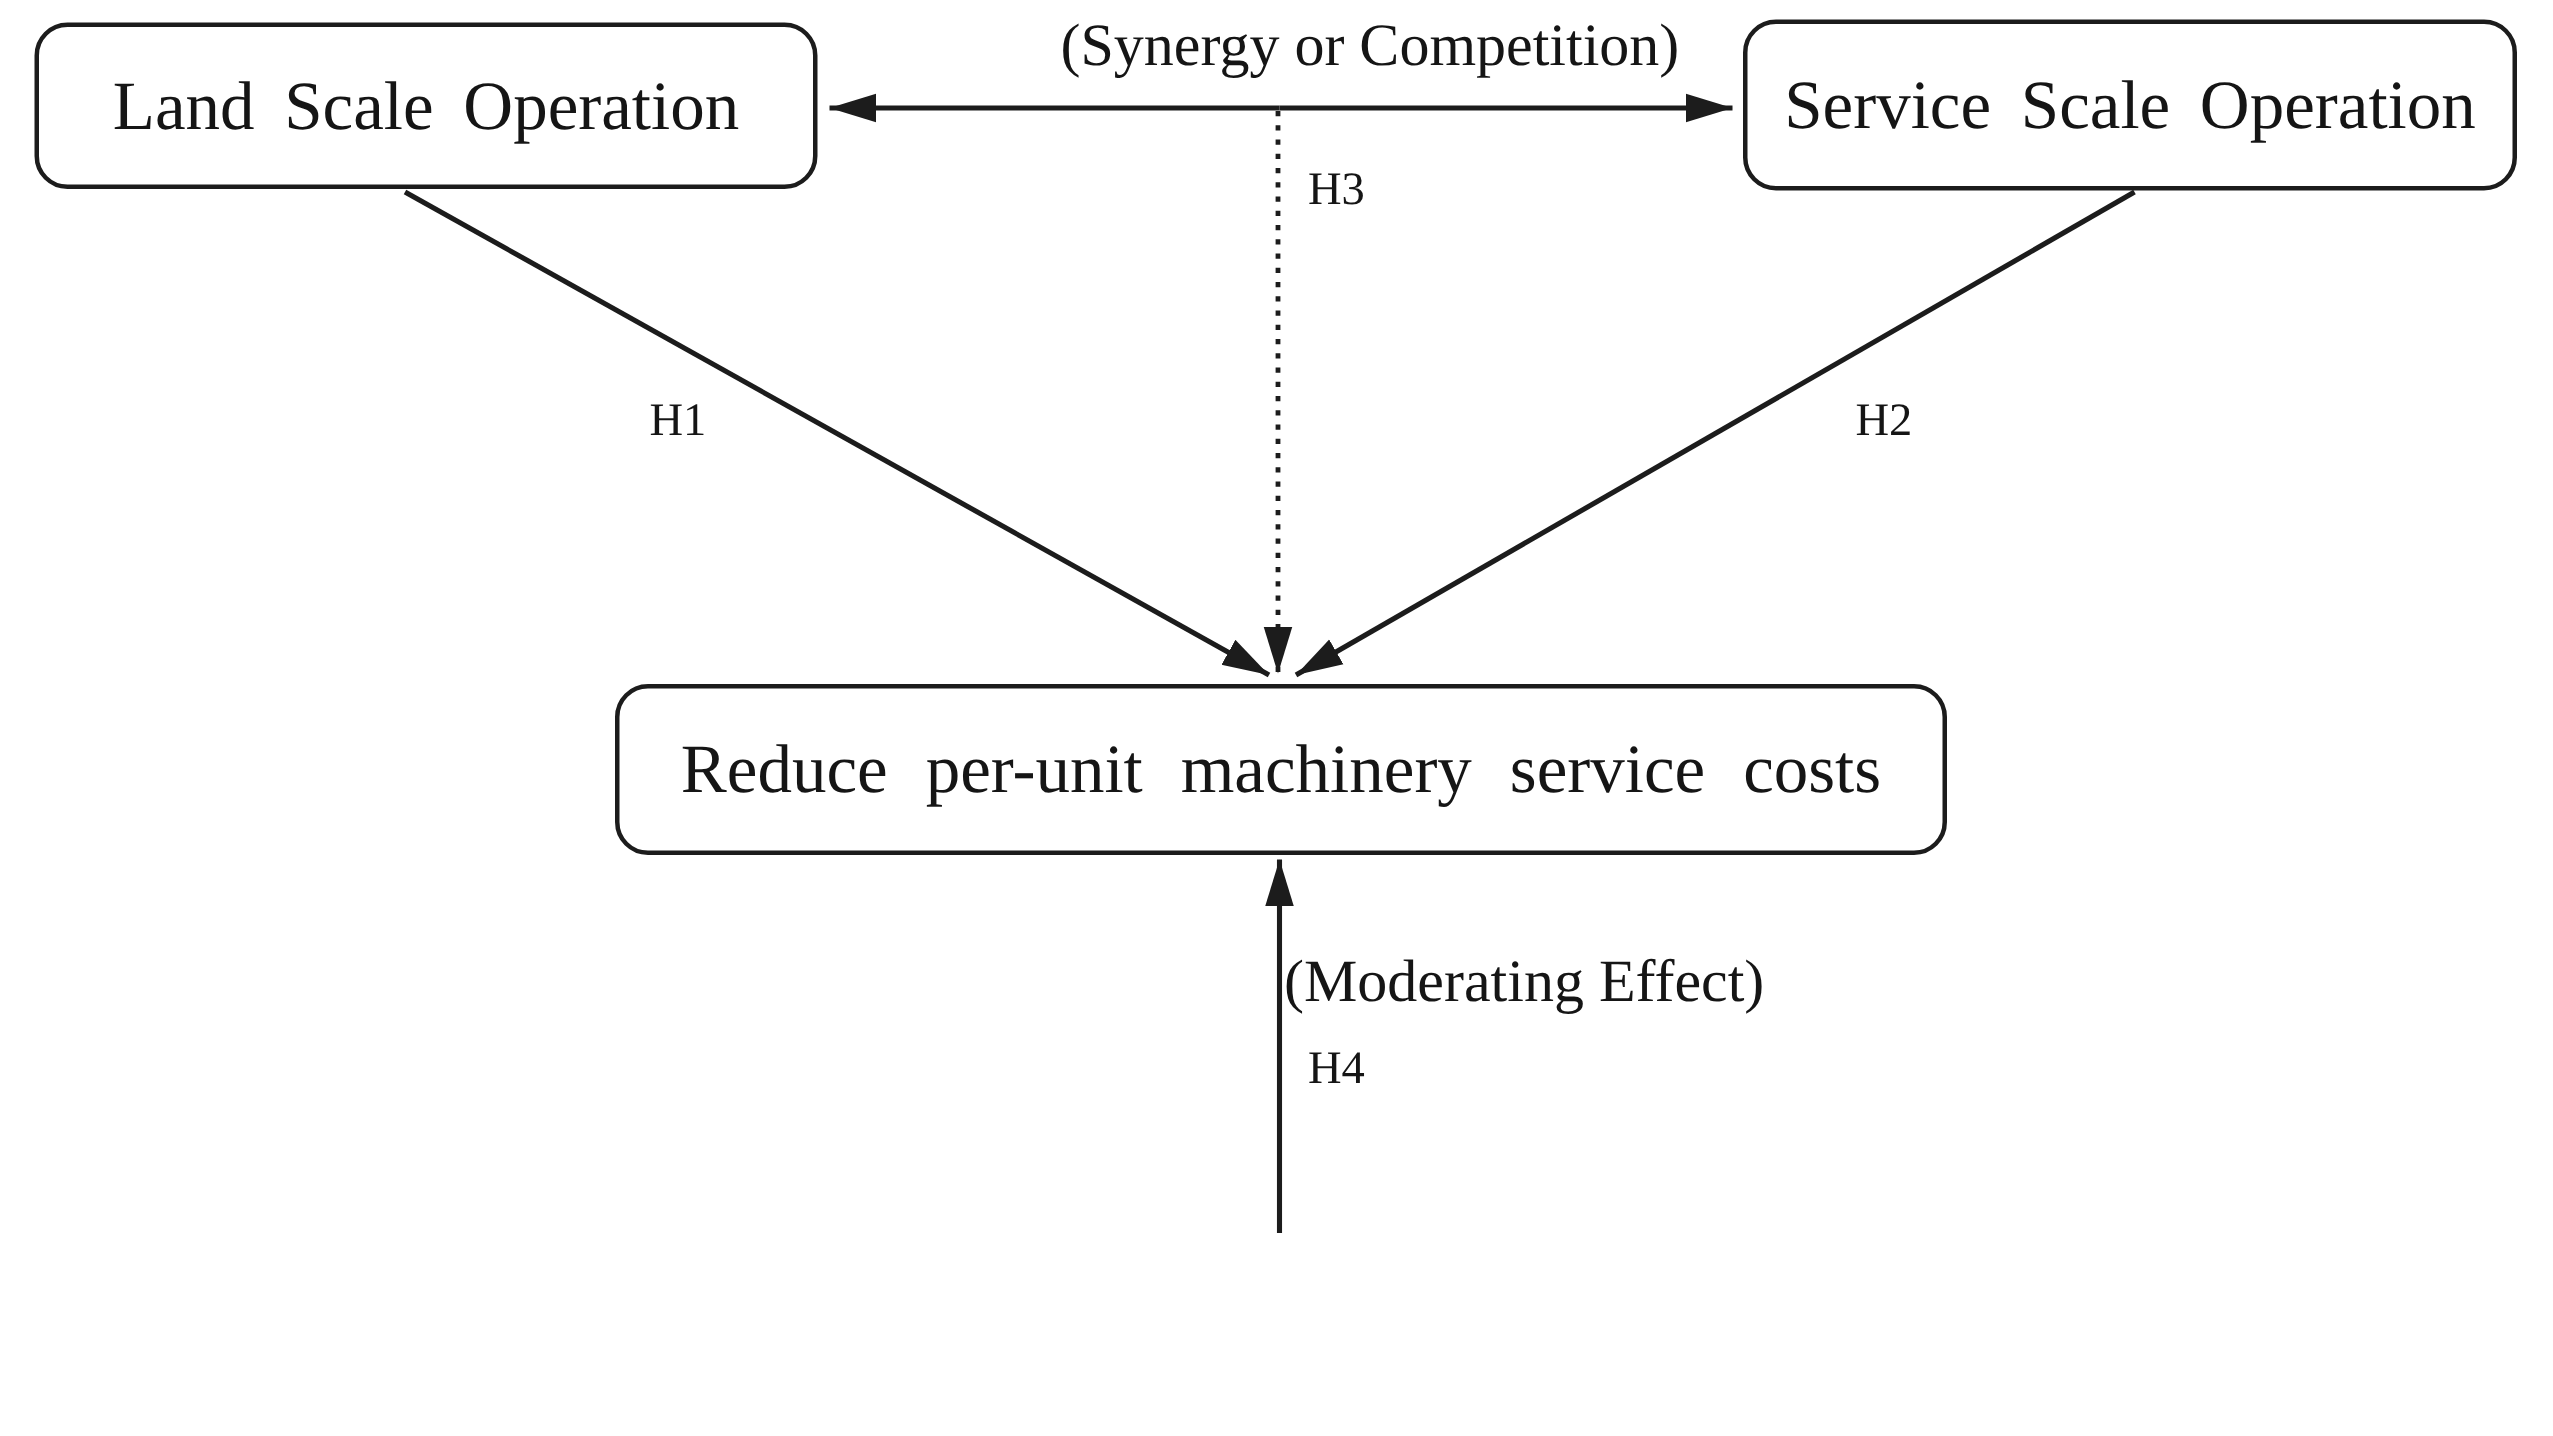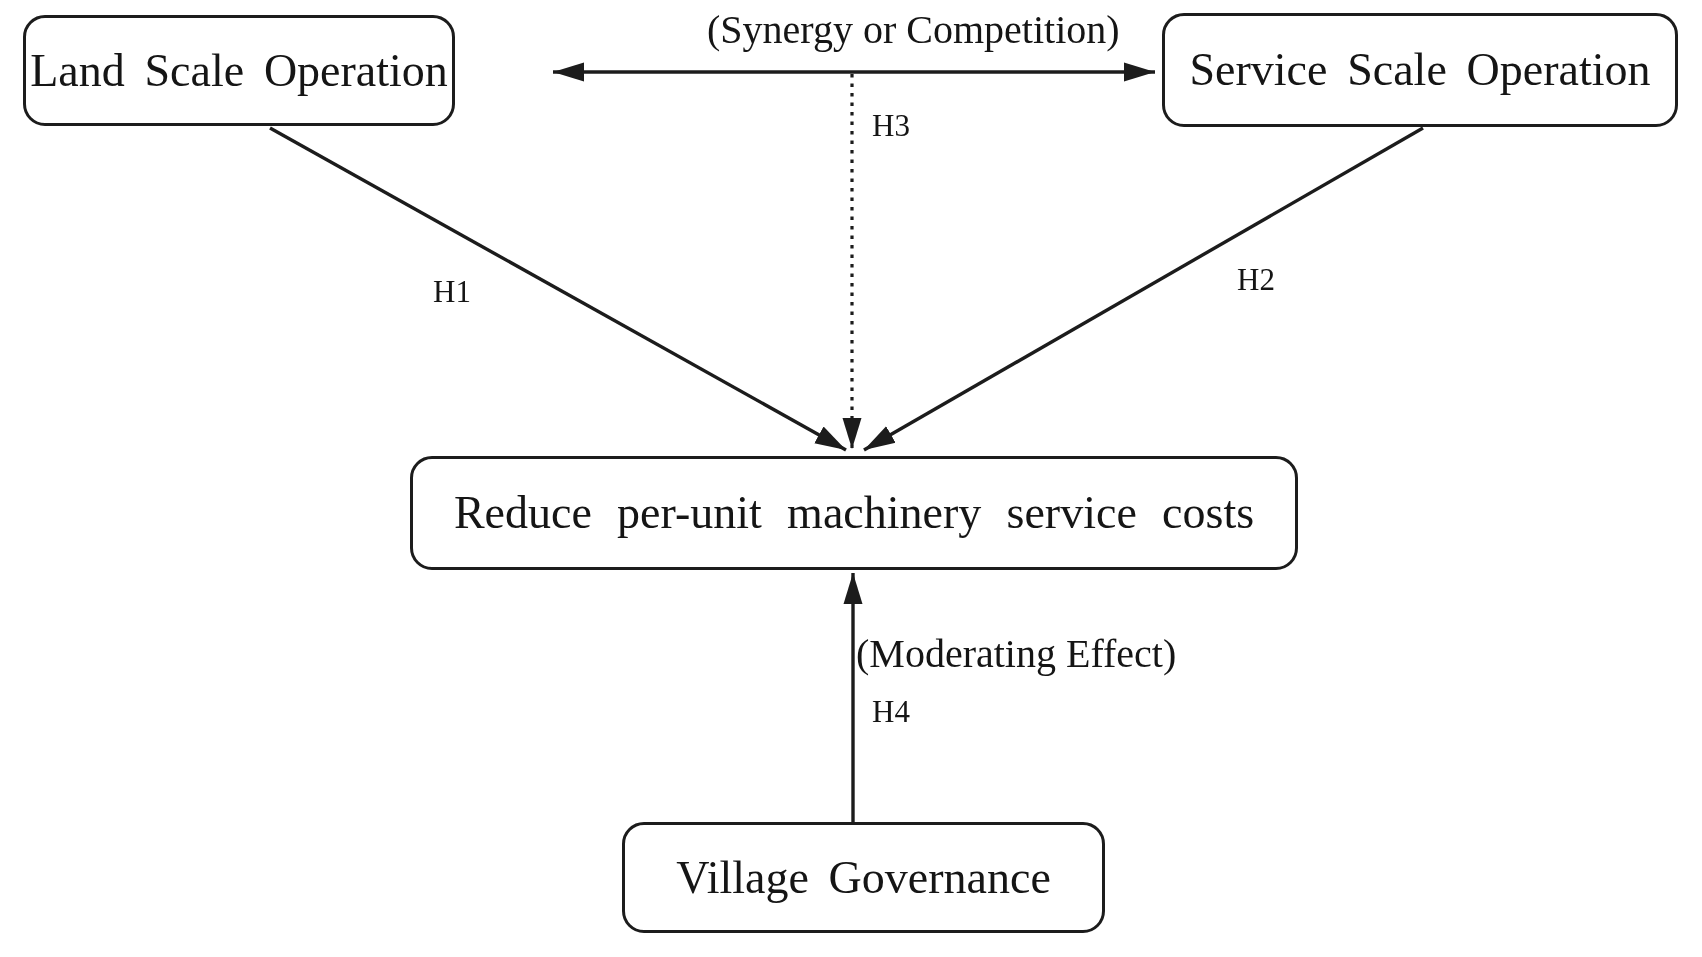--- a/index.html
+++ b/index.html
@@ -17,34 +17,34 @@
     box-sizing:border-box;
     background:#ffffff;
     border:3.5px solid #1c1c1c;
     border-radius:22px;
     display:flex;align-items:center;justify-content:center;
     font-size:46px;
     word-spacing:0.18em;
     white-space:nowrap;
     line-height:1;
   }
-  .node-land   {left:23px;  top:15px;  width:432px; height:111px;}
+  .node-land   {left:23px;  top:15px;  width:522px; height:111px;}
   .node-service{left:1162px;top:13px;  width:516px; height:114px;}
   .node-reduce {left:410px; top:456px; width:888px; height:114px; word-spacing:0.3em;}
   .node-village{left:622px; top:822px; width:483px; height:111px;}
   .lbl{
     position:absolute;
     white-space:nowrap;
     line-height:1;
   }
   .lbl-paren{font-size:40px;margin-left:32px;}
   .lbl-hyp{font-size:31px;}
   .lbl-synergy   {left:675px; top:10px;}
   .lbl-h3        {left:872px; top:110px;}
-  .lbl-h1        {left:433px; top:276px;}
+  .lbl-h1        {left:433px; top:264px;}
   .lbl-h2        {left:1237px;top:264px;}
   .lbl-moderating{left:824px; top:634px;}
   .lbl-h4        {left:872px; top:696px;}
 </style>
 </head>
 <body>
 
 <div class="canvas">
 
   <svg class="wires" viewBox="0 0 1702 957" xmlns="http://www.w3.org/2000/svg">
@@ -73,23 +73,20 @@
   </div>
 
   <div class="node node-reduce">
     <span>Reduce per-unit machinery service costs</span>
   </div>
 
   <div class="node node-service">
     <span>Service Scale Operation</span>
   </div>
 
-  <div class="node node-village">
-    <span>Village Governance</span>
-  </div>
 
   <div class="lbl lbl-paren lbl-synergy">(Synergy or Competition)</div>
 
   <div class="lbl lbl-hyp lbl-h3">H3</div>
 
   <div class="lbl lbl-hyp lbl-h1">H1</div>
 
   <div class="lbl lbl-hyp lbl-h2">H2</div>
 
   <div class="lbl lbl-paren lbl-moderating">(Moderating Effect)</div>

